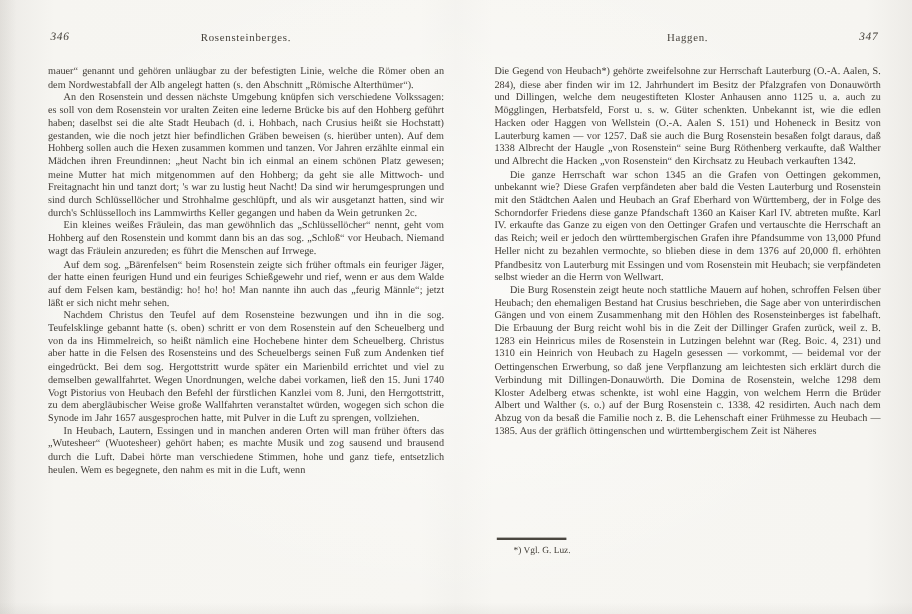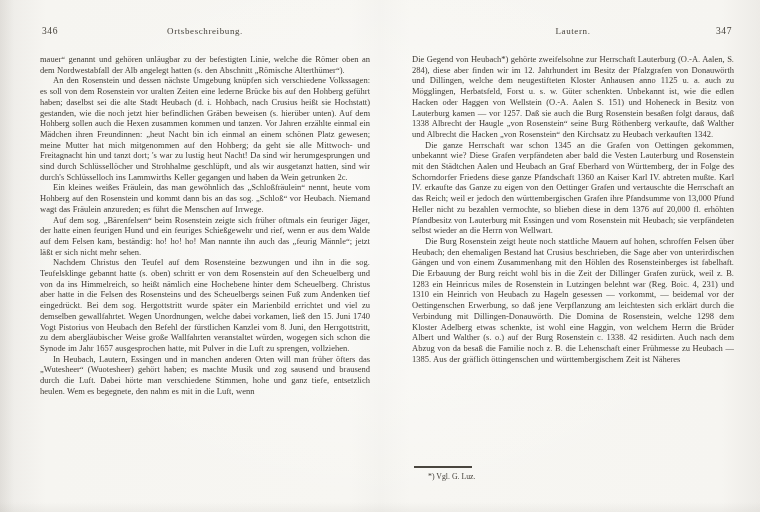--- a/index.html
+++ b/index.html
@@ -12,37 +12,37 @@
     font-family:"Liberation Serif","DejaVu Serif",serif;
     color:#3e3a34;
   }
   .page{position:absolute;top:26px;}
   .page-left{left:40px;width:330px;}
   .page-right{left:412px;width:322px;}
   .pagehead{
     position:relative;height:16px;margin-bottom:12px;
     font-size:9px;letter-spacing:0.6px;color:#45413a;
   }
-  .pagehead .pageno{position:absolute;top:0;font-size:9.5px;}
+  .pagehead .pageno{position:absolute;top:0;font-size:9.5px;font-style:italic;}
   .page-left .pageno{left:2px;}
   .page-right .pageno{right:2px;margin-left:32px;}
   .pagehead .runhead{
     position:absolute;left:0;right:0;text-align:center;top:0;
     font-size:9px;
   }
   .page-body{
     text-align:justify;
     font-size:8.5px;line-height:10.7px;
     overflow:hidden;
   }
   .page-left .page-body{height:438px;}
   .page-right .page-body{height:388px;}
   .page-body p{margin:0;text-indent:13px;word-spacing:0.3px;}
   .page-body p:first-child{text-indent:0;font-family:Liberation Serif, serif;}
-  .footnote-block{margin-top:24px;}
+  .footnote-block{margin-top:6px;}
   .footnote-rule{
     width:58px;height:1.5px;background:#4a463f;border:0;margin:0 0 4px 2px;
   }
   .footnote{
     font-size:7.8px;line-height:10px;margin:0;padding-left:16px;color:#46423b;
   }
   
   .scan-shade-left{
     position:absolute;left:0;top:0;bottom:0;width:14px;pointer-events:none;
     background:linear-gradient(90deg,rgba(120,115,105,0.10),rgba(120,115,105,0));
@@ -54,35 +54,35 @@
 </style>
 </head>
 <body>
 
 <div class="scan-shade-left"></div>
 <div class="scan-shade-bottom"></div>
 
 <div class="page page-left">
   <div class="pagehead">
     <span class="pageno">346</span>
-    <span class="runhead">Ortsbeschreibung.</span>
+    <span class="runhead">Rosensteinberges.</span>
   </div>
   <div class="page-body">
       <p>mauer“ genannt und gehören unläugbar zu der befestigten Linie, welche die Römer oben an dem Nordwestabfall der Alb angelegt hatten (s. den Abschnitt „Römische Alterthümer“).</p>
       <p>An den Rosenstein und dessen nächste Umgebung knüpfen sich verschiedene Volkssagen: es soll von dem Rosenstein vor uralten Zeiten eine lederne Brücke bis auf den Hohberg geführt haben; daselbst sei die alte Stadt Heubach (d. i. Hohbach, nach Crusius heißt sie Hochstatt) gestanden, wie die noch jetzt hier befindlichen Gräben beweisen (s. hierüber unten). Auf dem Hohberg sollen auch die Hexen zusammen kommen und tanzen. Vor Jahren erzählte einmal ein Mädchen ihren Freundinnen: „heut Nacht bin ich einmal an einem schönen Platz gewesen; meine Mutter hat mich mitgenommen auf den Hohberg; da geht sie alle Mittwoch- und Freitagnacht hin und tanzt dort; 's war zu lustig heut Nacht! Da sind wir herumgesprungen und sind durch Schlüssellöcher und Strohhalme geschlüpft, und als wir ausgetanzt hatten, sind wir durch's Schlüsselloch ins Lammwirths Keller gegangen und haben da Wein getrunken 2c.</p>
-      <p>Ein kleines weißes Fräulein, das man gewöhnlich das „Schloßfräulein“ nennt, heute vom Hohberg auf den Rosenstein und kommt dann bis an das sog. „Schloß“ vor Heubach. Niemand wagt das Fräulein anzureden; es führt die Menschen auf Irrwege.</p>
+      <p>Ein kleines weißes Fräulein, das man gewöhnlich das „Schlüssellöcher“ nennt, geht vom Hohberg auf den Rosenstein und kommt dann bis an das sog. „Schloß“ vor Heubach. Niemand wagt das Fräulein anzureden; es führt die Menschen auf Irrwege.</p>
       <p>Auf dem sog. „Bärenfelsen“ beim Rosenstein zeigte sich früher oftmals ein feuriger Jäger, der hatte einen feurigen Hund und ein feuriges Schießgewehr und rief, wenn er aus dem Walde auf dem Felsen kam, beständig: ho! ho! ho! Man nannte ihn auch das „feurig Männle“; jetzt läßt er sich nicht mehr sehen.</p>
       <p>Nachdem Christus den Teufel auf dem Rosensteine bezwungen und ihn in die sog. Teufelsklinge gebannt hatte (s. oben) schritt er von dem Rosenstein auf den Scheuelberg und von da ins Himmelreich, so heißt nämlich eine Hochebene hinter dem Scheuelberg. Christus aber hatte in die Felsen des Rosensteins und des Scheuelbergs seinen Fuß zum Andenken tief eingedrückt. Bei dem sog. Hergottstritt wurde später ein Marienbild errichtet und viel zu demselben gewallfahrtet. Wegen Unordnungen, welche dabei vorkamen, ließ den 15. Juni 1740 Vogt Pistorius von Heubach den Befehl der fürstlichen Kanzlei vom 8. Juni, den Herrgottstritt, zu dem abergläubischer Weise große Wallfahrten veranstaltet würden, wogegen sich schon die Synode im Jahr 1657 ausgesprochen hatte, mit Pulver in die Luft zu sprengen, vollziehen.</p>
       <p>In Heubach, Lautern, Essingen und in manchen anderen Orten will man früher öfters das „Wutesheer“ (Wuotesheer) gehört haben; es machte Musik und zog sausend und brausend durch die Luft. Dabei hörte man verschiedene Stimmen, hohe und ganz tiefe, entsetzlich heulen. Wem es begegnete, den nahm es mit in die Luft, wenn</p>
     </div>
 </div>
 
 <div class="page page-right">
   <div class="pagehead">
-    <span class="runhead">Lautern.</span>
+    <span class="runhead">Haggen.</span>
     <span class="pageno">347</span>
   </div>
   <div class="page-body">
       <p>Die Gegend von Heubach*) gehörte zweifelsohne zur Herrschaft Lauterburg (O.-A. Aalen, S. 284), diese aber finden wir im 12. Jahrhundert im Besitz der Pfalzgrafen von Donauwörth und Dillingen, welche dem neugestifteten Kloster Anhausen anno 1125 u. a. auch zu Mögglingen, Herbatsfeld, Forst u. s. w. Güter schenkten. Unbekannt ist, wie die edlen Hacken oder Haggen von Wellstein (O.-A. Aalen S. 151) und Hoheneck in Besitz von Lauterburg kamen — vor 1257. Daß sie auch die Burg Rosenstein besaßen folgt daraus, daß 1338 Albrecht der Haugle „von Rosenstein“ seine Burg Röthenberg verkaufte, daß Walther und Albrecht die Hacken „von Rosenstein“ den Kirchsatz zu Heubach verkauften 1342.</p>
       <p>Die ganze Herrschaft war schon 1345 an die Grafen von Oettingen gekommen, unbekannt wie? Diese Grafen verpfändeten aber bald die Vesten Lauterburg und Rosenstein mit den Städtchen Aalen und Heubach an Graf Eberhard von Württemberg, der in Folge des Schorndorfer Friedens diese ganze Pfandschaft 1360 an Kaiser Karl IV. abtreten mußte. Karl IV. erkaufte das Ganze zu eigen von den Oettinger Grafen und vertauschte die Herrschaft an das Reich; weil er jedoch den württembergischen Grafen ihre Pfandsumme von 13,000 Pfund Heller nicht zu bezahlen vermochte, so blieben diese in dem 1376 auf 20,000 fl. erhöhten Pfandbesitz von Lauterburg mit Essingen und vom Rosenstein mit Heubach; sie verpfändeten selbst wieder an die Herrn von Wellwart.</p>
       <p>Die Burg Rosenstein zeigt heute noch stattliche Mauern auf hohen, schroffen Felsen über Heubach; den ehemaligen Bestand hat Crusius beschrieben, die Sage aber von unterirdischen Gängen und von einem Zusammenhang mit den Höhlen des Rosensteinberges ist fabelhaft. Die Erbauung der Burg reicht wohl bis in die Zeit der Dillinger Grafen zurück, weil z. B. 1283 ein Heinricus miles de Rosenstein in Lutzingen belehnt war (Reg. Boic. 4, 231) und 1310 ein Heinrich von Heubach zu Hageln gesessen — vorkommt, — beidemal vor der Oettingenschen Erwerbung, so daß jene Verpflanzung am leichtesten sich erklärt durch die Verbindung mit Dillingen-Donauwörth. Die Domina de Rosenstein, welche 1298 dem Kloster Adelberg etwas schenkte, ist wohl eine Haggin, von welchem Herrn die Brüder Albert und Walther (s. o.) auf der Burg Rosenstein c. 1338. 42 residirten. Auch nach dem Abzug von da besaß die Familie noch z. B. die Lehenschaft einer Frühmesse zu Heubach — 1385. Aus der gräflich öttingenschen und württembergischem Zeit ist Näheres</p>
     </div>
   <div class="footnote-block">
     <hr class="footnote-rule">
     <p class="footnote">*) Vgl. G. Luz.</p>

